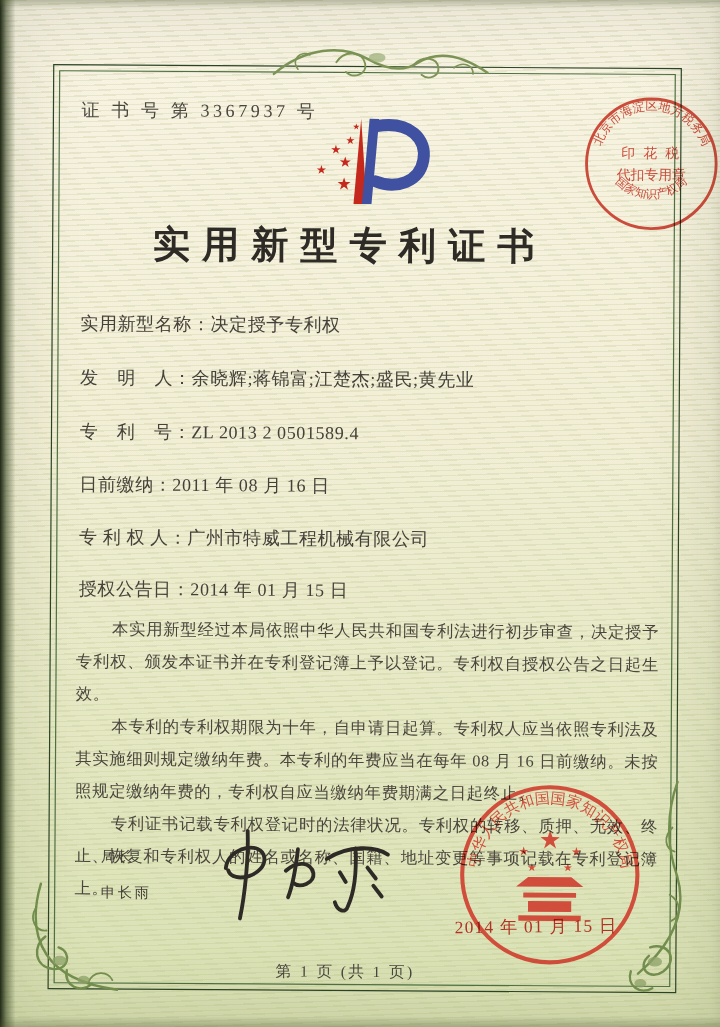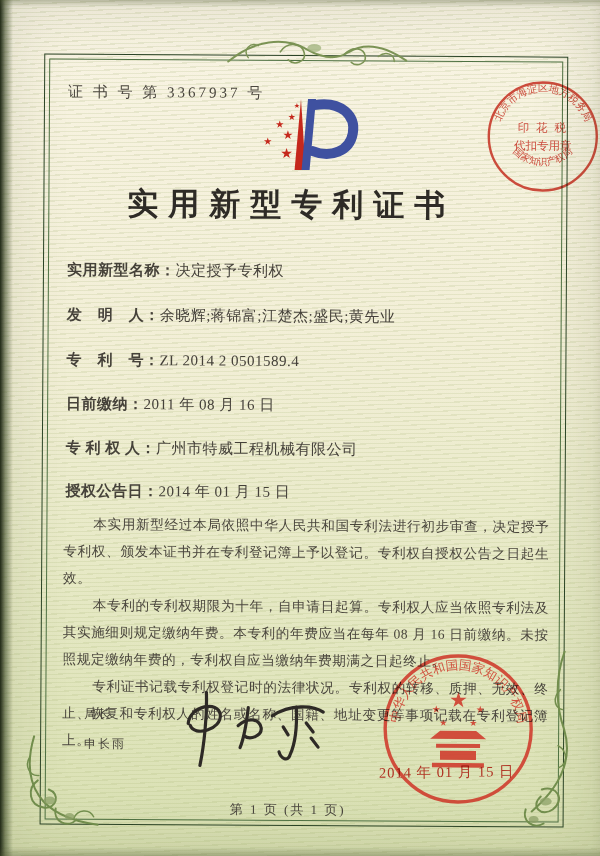--- a/index.html
+++ b/index.html
@@ -21,21 +21,21 @@
     background:linear-gradient(0deg,rgba(84,96,56,.30),rgba(84,96,56,0));}
   .vignette{position:absolute;inset:0;z-index:6;pointer-events:none;
     box-shadow:inset 0 0 70px rgba(56,64,30,.16), inset 0 0 10px rgba(56,64,30,.10);}
   .cert{position:absolute;inset:0;z-index:2;transform:rotate(.35deg);transform-origin:50% 50%;}
   .frame-outer{position:absolute;left:42px;top:55px;right:34px;bottom:30px;border:1.7px solid #2c4527;}
   .frame-inner{position:absolute;left:47px;top:60px;right:39px;bottom:35px;border:1px solid #4f7243;}
   .cert-no{position:absolute;left:66px;top:84px;font-size:15px;letter-spacing:3px;color:#4b473f;}
   .title{position:absolute;left:0;right:20px;top:184px;text-align:center;font-size:31px;
     letter-spacing:10px;color:#2e2b26;font-weight:600;}
   .field-row{position:absolute;left:66px;right:56px;font-size:15px;color:#46423a;letter-spacing:.5px;white-space:nowrap;}
-  .field-label{color:#46423a;font-weight:bold;}
+  .field-label{color:#46423a;}
   .field-value{color:#45413a;}
   .paragraphs{position:absolute;left:64px;right:50px;top:512px;font-size:13.6px;line-height:27px;
     color:#4a463d;text-align:justify;letter-spacing:.6px;}
   .paragraphs p{margin:0;text-indent:2.2em;}
   .sig-title{position:absolute;left:86px;top:707px;font-size:12px;letter-spacing:2px;color:#423e36;}
   .sig-name{position:absolute;left:86px;top:737px;font-size:12px;letter-spacing:2px;color:#423e36;}
   .signature-svg{position:absolute;left:162px;top:686px;z-index:3;}
   .logo-svg{position:absolute;left:250px;top:90px;z-index:2;}
   .tax-seal{position:absolute;left:482px;top:76px;z-index:4;mix-blend-mode:multiply;opacity:.9;}
   .office-seal{position:absolute;left:382px;top:650px;z-index:4;mix-blend-mode:multiply;opacity:.92;}
@@ -127,21 +127,21 @@
 
     <div class="title">实用新型专利证书</div>
 
     <div class="field-row" style="top:262px">
       <span class="field-label">实用新型名称：</span><span class="field-value">决定授予专利权</span>
     </div>
     <div class="field-row" style="top:307px">
       <span class="field-label">发　明　人：</span><span class="field-value">余晓辉;蒋锦富;江楚杰;盛民;黄先业</span>
     </div>
     <div class="field-row" style="top:352px">
-      <span class="field-label">专　利　号：</span><span class="field-value">ZL 2014 2 0501589.4</span>
+      <span class="field-label">专　利　号：</span><span class="field-value">ZL 2013 2 0501589.4</span>
     </div>
     <div class="field-row" style="top:396px">
       <span class="field-label">日前缴纳：</span><span class="field-value">2011 年 08 月 16 日</span>
     </div>
     <div class="field-row" style="top:440px">
       <span class="field-label">专 利 权 人：</span><span class="field-value">广州市特威工程机械有限公司</span>
     </div>
     <div class="field-row" style="top:483px">
       <span class="field-label">授权公告日：</span><span class="field-value">2014 年 01 月 15 日</span>
     </div>

